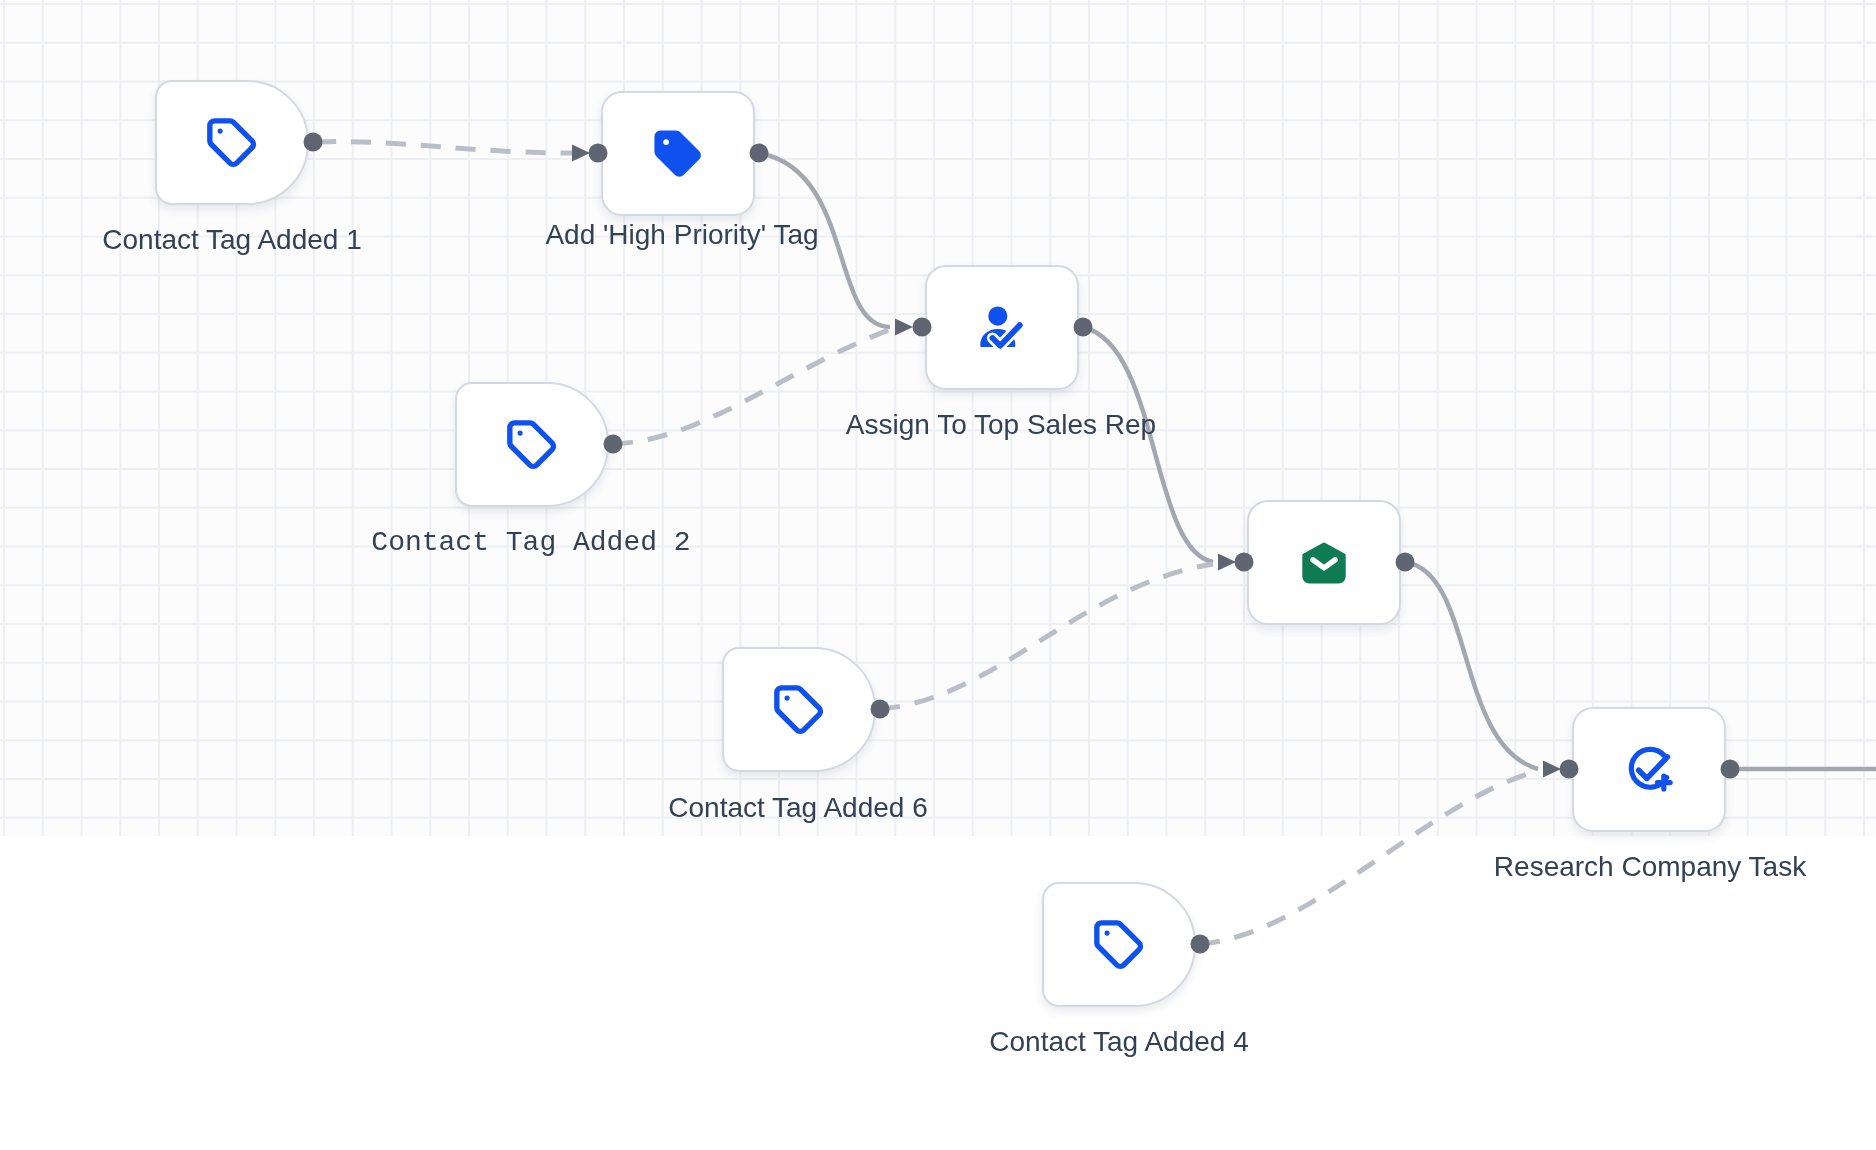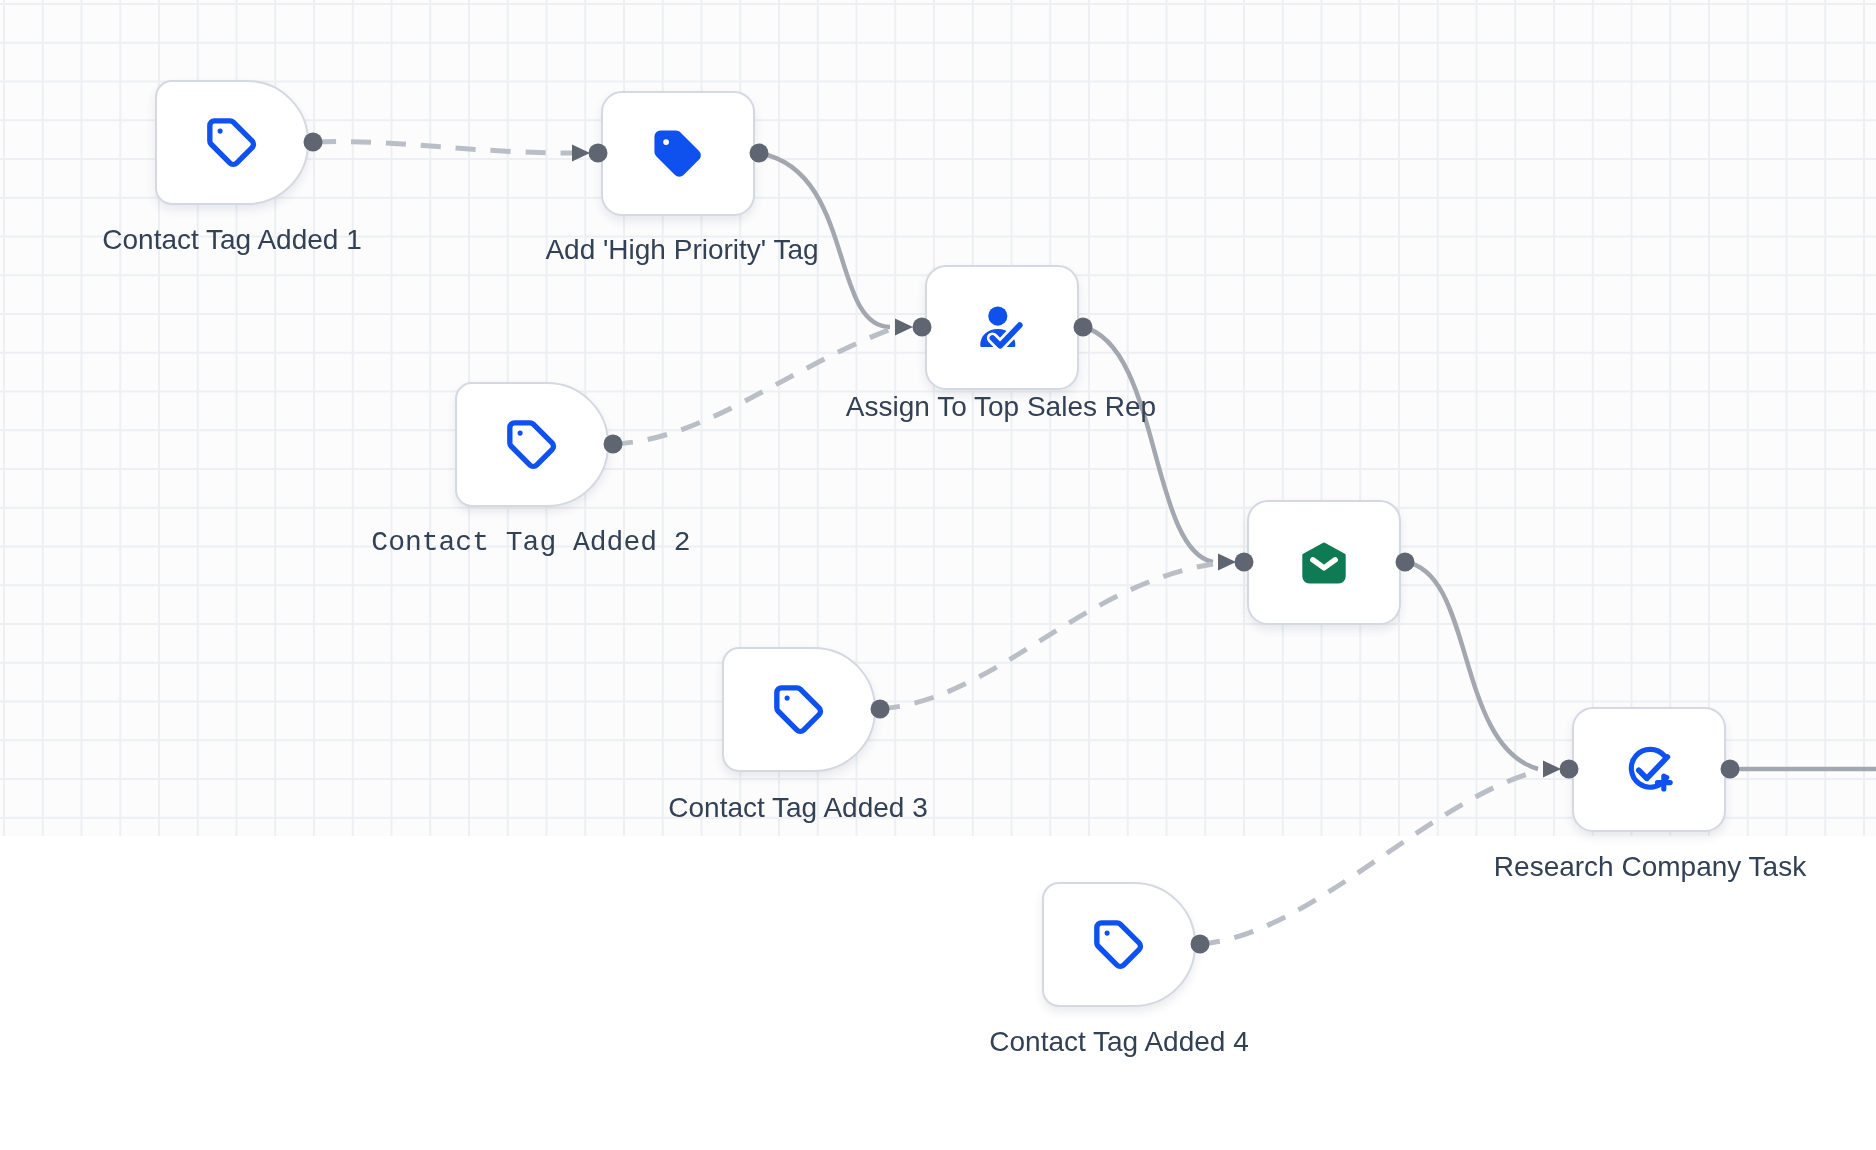--- a/index.html
+++ b/index.html
@@ -109,24 +109,24 @@
 
   <div class="node action" style="left:1572px;top:707px;">
     <svg viewBox="0 0 24 24">
       <path d="M18.6 5.9a8.1 8.1 0 1 0 1.0 9.3" fill="none" stroke="#0e51ee" stroke-width="2.2" stroke-linecap="round"></path>
       <path d="M7.6 12.1l3.5 3.5 8.8-9.2" fill="none" stroke="#0e51ee" stroke-width="2.4" stroke-linecap="round" stroke-linejoin="round"></path>
       <path d="M15.6 17.4h5.5M18.35 14.6v5.5" fill="none" stroke="#0e51ee" stroke-width="2.2" stroke-linecap="round"></path>
     </svg>
   </div>
 
   <div class="node-label" style="left:22px;top:223px;">Contact Tag Added 1</div>
-  <div class="node-label" style="left:472px;top:233px;text-align:center;">Add 'High Priority' Tag</div>
+  <div class="node-label" style="left:472px;top:218px;text-align:center;">Add 'High Priority' Tag</div>
   <div class="node-label" style="left:321px;top:526px;font-family:Liberation Mono, monospace;">Contact Tag Added 2</div>
-  <div class="node-label" style="left:791px;top:390px;text-align:center;">Assign To Top Sales Rep</div>
-  <div class="node-label" style="left:588px;top:791px;">Contact Tag Added 3</div>
+  <div class="node-label" style="left:791px;top:408px;text-align:center;">Assign To Top Sales Rep</div>
+  <div class="node-label" style="left:588px;top:791px;">Contact Tag Added 6</div>
   <div class="node-label" style="left:909px;top:1025px;">Contact Tag Added 4</div>
   <div class="node-label" style="left:1440px;top:850px;">Research Company Task</div>
 
   <svg class="layer ports">
 
     <polygon class="arrow" points="590,153 572,144.5 572,161.5"></polygon>
     <polygon class="arrow" points="913,327 895,318.5 895,335.5"></polygon>
     <polygon class="arrow" points="1236,562 1218,553.5 1218,570.5"></polygon>
     <polygon class="arrow" points="1561,769 1543,760.5 1543,777.5"></polygon>
 

